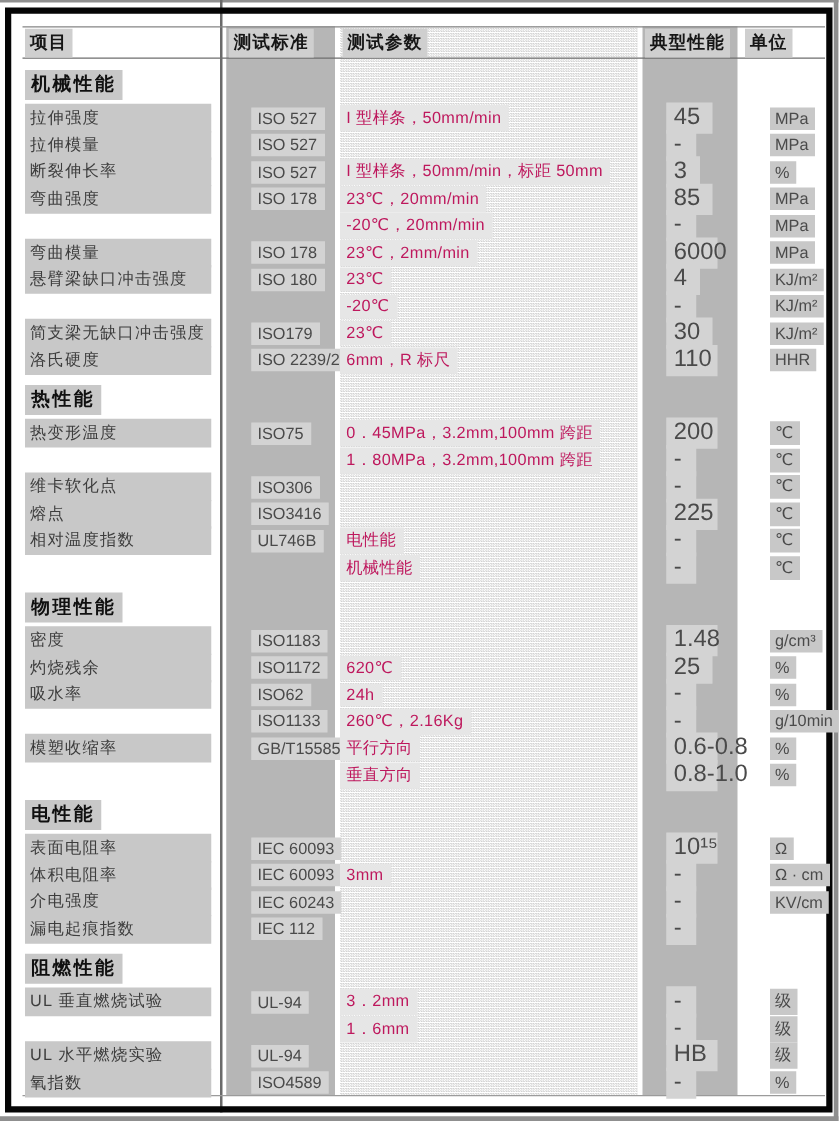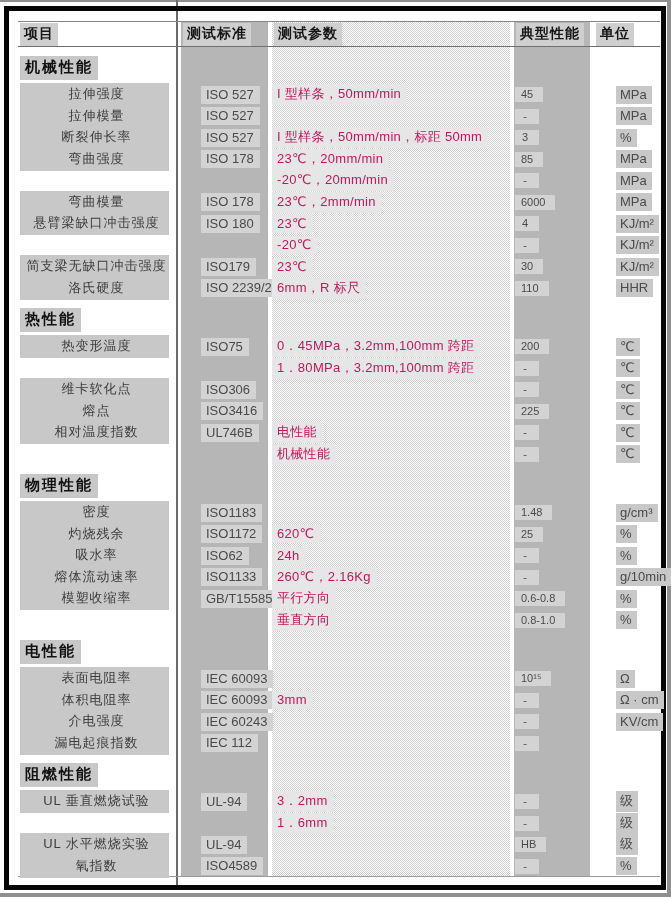--- a/index.html
+++ b/index.html
@@ -21,39 +21,39 @@
   .colbg.c3{
     left:254px;width:238px;background-color:#e8e8e8;
     background-image:conic-gradient(#cfcfcf 25%,#ffffff 25% 50%,#cfcfcf 50% 75%,#ffffff 75%);
     background-size:2px 2px;
   }
   .colbg.c4{left:496px;width:76px;background:#b6b6b6;}
   .topline{position:absolute;left:0;top:0;width:642px;height:1px;background:#858585;}
   .botline{position:absolute;left:0;top:855px;width:642px;height:1px;background:#9b9b9b;}
   .rows{position:absolute;left:0;top:1px;width:642px;}
   .hdr-row{position:relative;height:24px;border-bottom:1px solid #6f6f6f;}
-  .row{position:relative;height:21.5px;text-align:center;}
+  .row{position:relative;height:21.5px;}
   .sec-row{position:relative;height:37px;}
   .cell{position:absolute;top:0;bottom:0;display:flex;align-items:center;white-space:nowrap;overflow:visible;}
   .c1{left:0;width:157px;}
   .c2{left:163px;width:87px;}
   .c3{left:254px;width:238px;}
   .c4{left:496px;width:60px;}
   .c5{left:576px;width:66px;}
   .hdr-row .cell span{
     background:#cfcfcf;font-weight:bold;font-size:14px;color:#161616;
     padding:2px 4px 3px 4px;margin-left:2px;letter-spacing:1px;font-family:Liberation Serif, serif;
   }
   .bar{
     display:block;background:#c8c8c8;color:#3d3d3d;font-size:13px;
     width:145px;margin-left:2px;padding:2px 0 3px 4px;letter-spacing:1px;
   }
   .hl2{background:#d3d3d3;color:#4a4a4a;font-size:13px;padding:1px 6px 2px 5px;margin-left:20px;}
   .hl3{background:#e6e6e6;color:#be185d;font-size:13px;padding:1px 6px 2px 5px;margin-left:0;letter-spacing:0.3px;}
-  .hl4{background:#d3d3d3;color:#4a4a4a;font-size:11px;padding:1px 10px 2px 6px;margin-left:1px;min-width:8px;}
+  .hl4{background:#d3d3d3;color:#4a4a4a;font-size:19px;padding:1px 10px 2px 6px;margin-left:19px;min-width:8px;}
   .hl5{background:#c8c8c8;color:#4a4a4a;font-size:13px;padding:1px 5px 2px 4px;margin-left:22px;}
   .sec-title{
     background:#c8c8c8;color:#101010;font-weight:bold;font-size:15px;
     padding:2px 5px 3px 5px;margin-left:2px;letter-spacing:2px;
   }
   .sec-row .cell{align-items:flex-end;padding-bottom:4px;}
 </style>
 </head>
 <body>
 
@@ -396,23 +396,20 @@
               <span class="hl3">24h</span>
             </div>
             <div class="cell c4">
               <span class="hl4">-</span>
             </div>
             <div class="cell c5">
               <span class="hl5">%</span>
             </div>
           </div>
           <div class="row">
-            <div class="cell c1">
-              <span class="bar">熔体流动速率</span>
-            </div>
             <div class="cell c2">
               <span class="hl2">ISO1133</span>
             </div>
             <div class="cell c3">
               <span class="hl3">260℃，2.16Kg</span>
             </div>
             <div class="cell c4">
               <span class="hl4">-</span>
             </div>
             <div class="cell c5">

